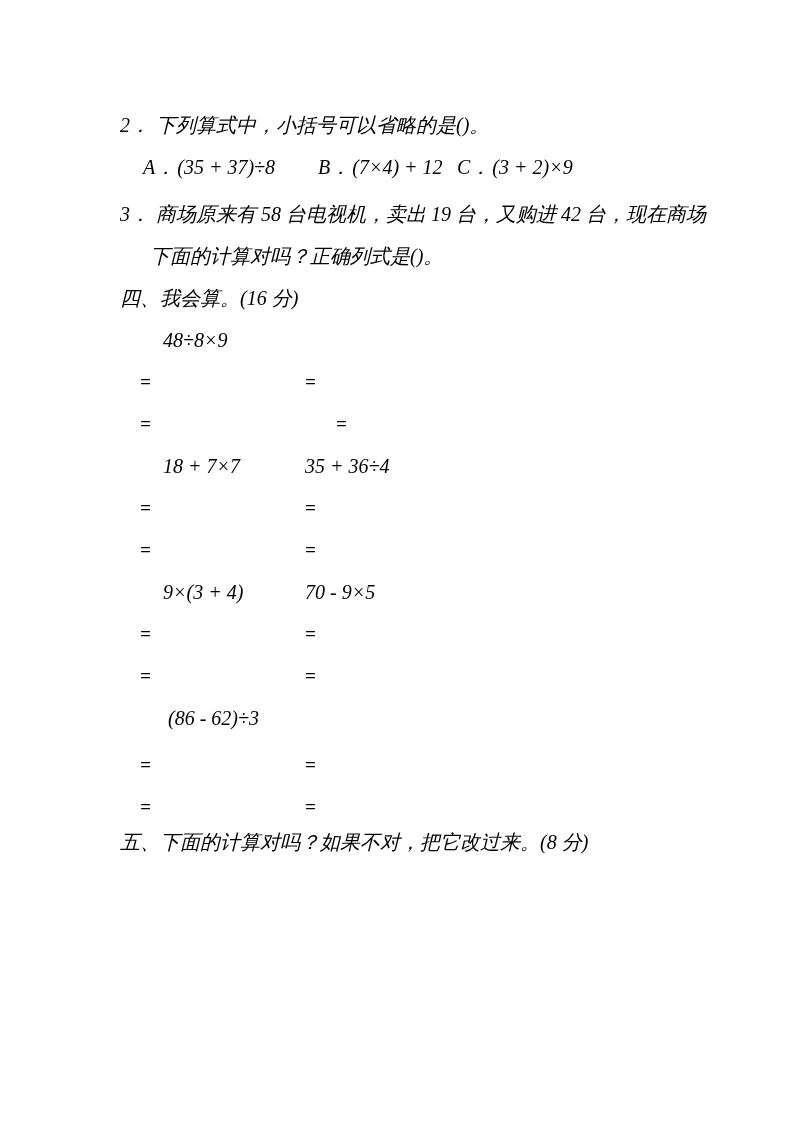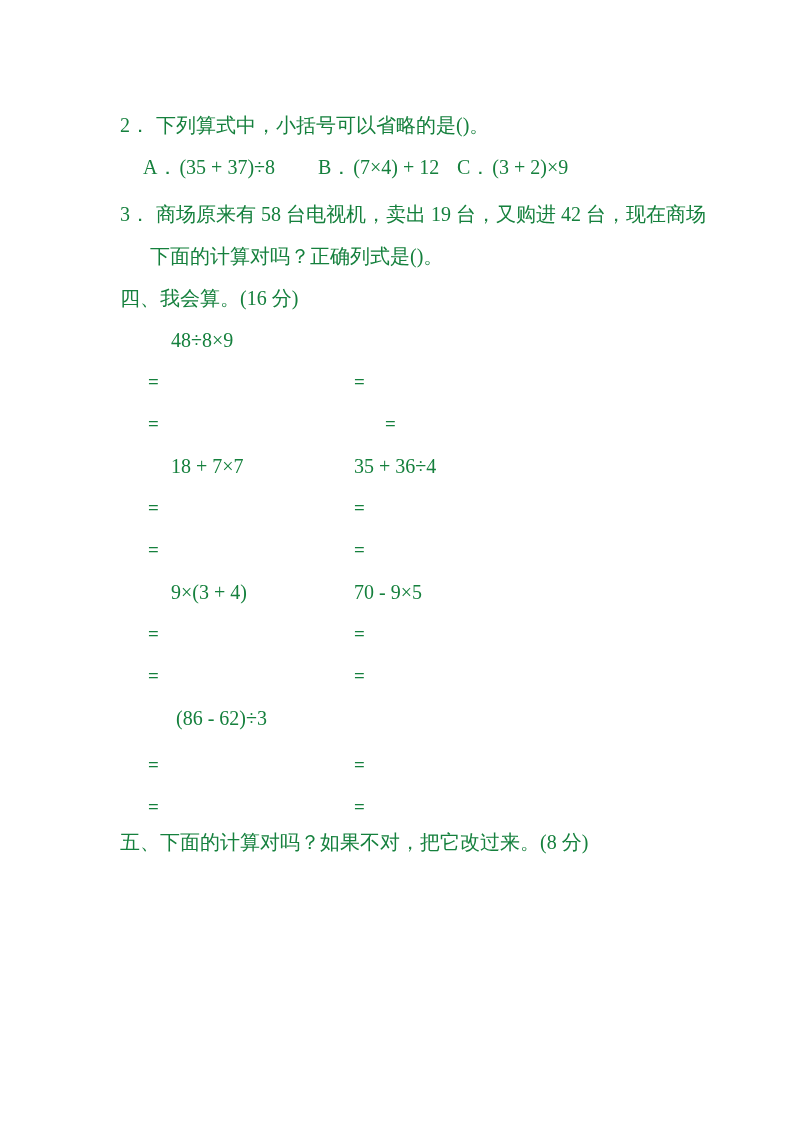--- a/index.html
+++ b/index.html
@@ -1,37 +1,38 @@
 <!DOCTYPE html>
 <html><head>
 <meta charset="utf-8">
 <style>
   html,body{margin:0;padding:0;background:#e8e8e8;}
   .page{
     position:relative;
     width:793px;height:1122px;
     margin:0 auto;
     background:#ffffff;
-    color:#15803d;
+    color:#000000;
     font-family:"Liberation Serif","DejaVu Serif",serif;
     font-size:20px;
     box-sizing:border-box;
     padding:104px 40px 0 120px;
     overflow:hidden;
+    font-style:italic;
   }
   .line{height:42px;line-height:42px;white-space:nowrap;}
   .qnum{padding-right:6px;}
   .cont-line{padding-left:30px;}
   
   .opts{display:grid;padding-left:23px;}
   .opts-q2{grid-template-columns:175px 139px auto;}
   .opts-q3{grid-template-columns:173px 169px auto;}
   .opt-label{padding-right:2px;}
   
-  .calc-row{display:grid;grid-template-columns:165px auto;margin-left:28px;height:42px;line-height:42px;white-space:nowrap;gap:41px;}
+  .calc-row{display:grid;grid-template-columns:165px auto;margin-left:20px;height:42px;line-height:42px;white-space:nowrap;}
   .expr-row .c-left{padding-left:23px;}
   .expr-row.r-indent .c-right{padding-left:28px;}
   .eq{font-weight:700;font-size:19px;}
   .eq-row .c-right.shift{padding-left:31px;}
   
   .mt5{margin-top:5px;}
   .mtm5{margin-top:-5px;}
   .mtm7{margin-top:-7px;}
 </style>
 </head>

